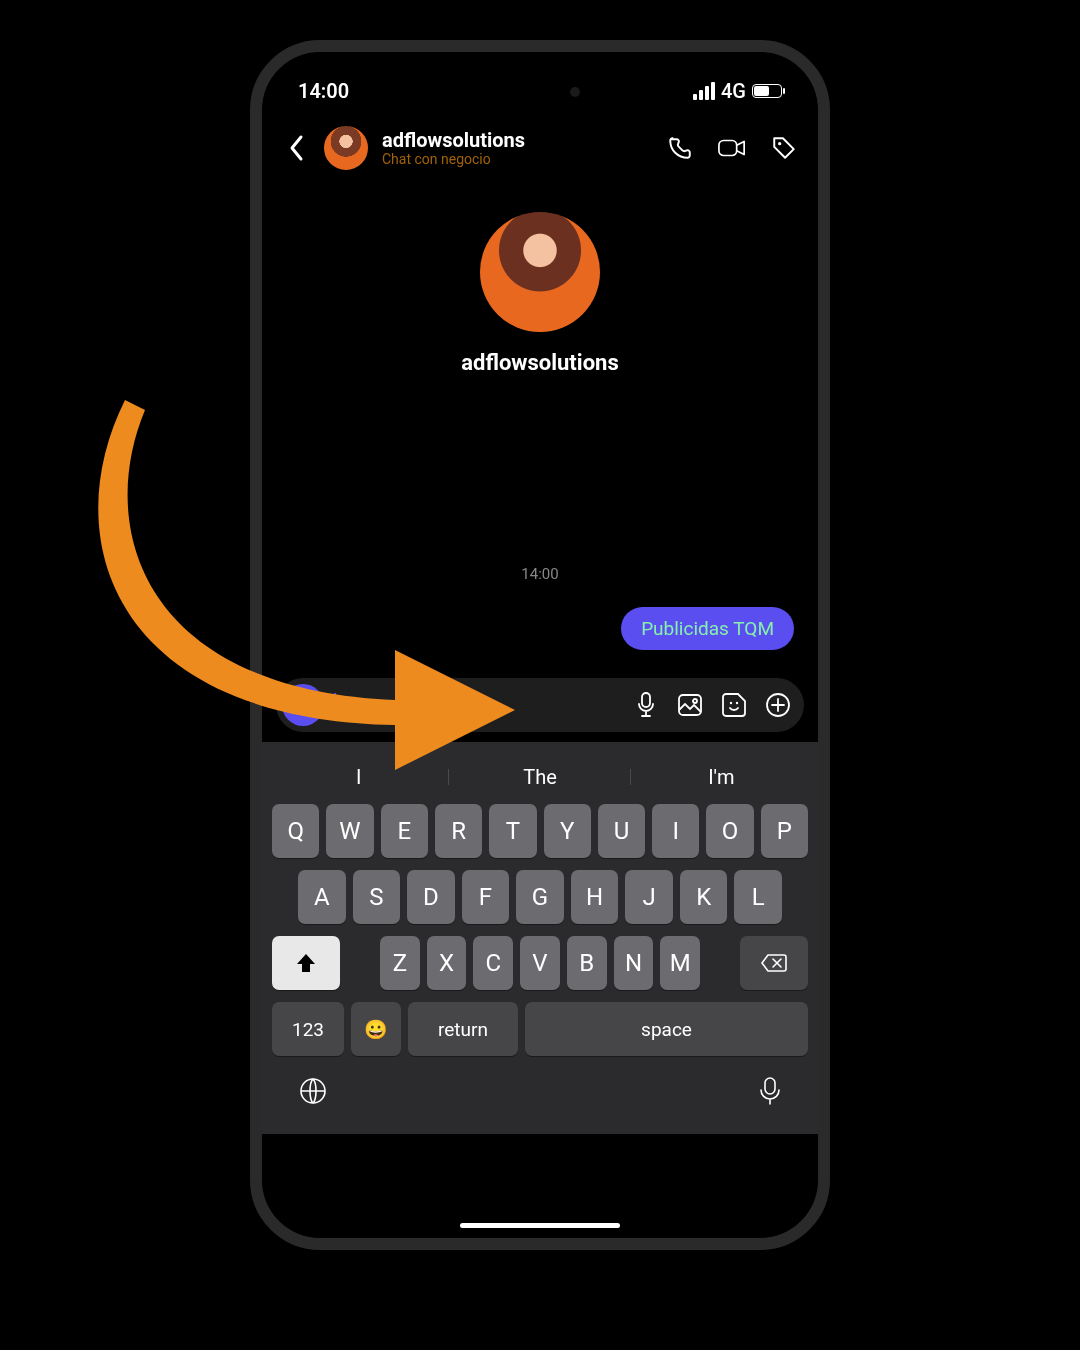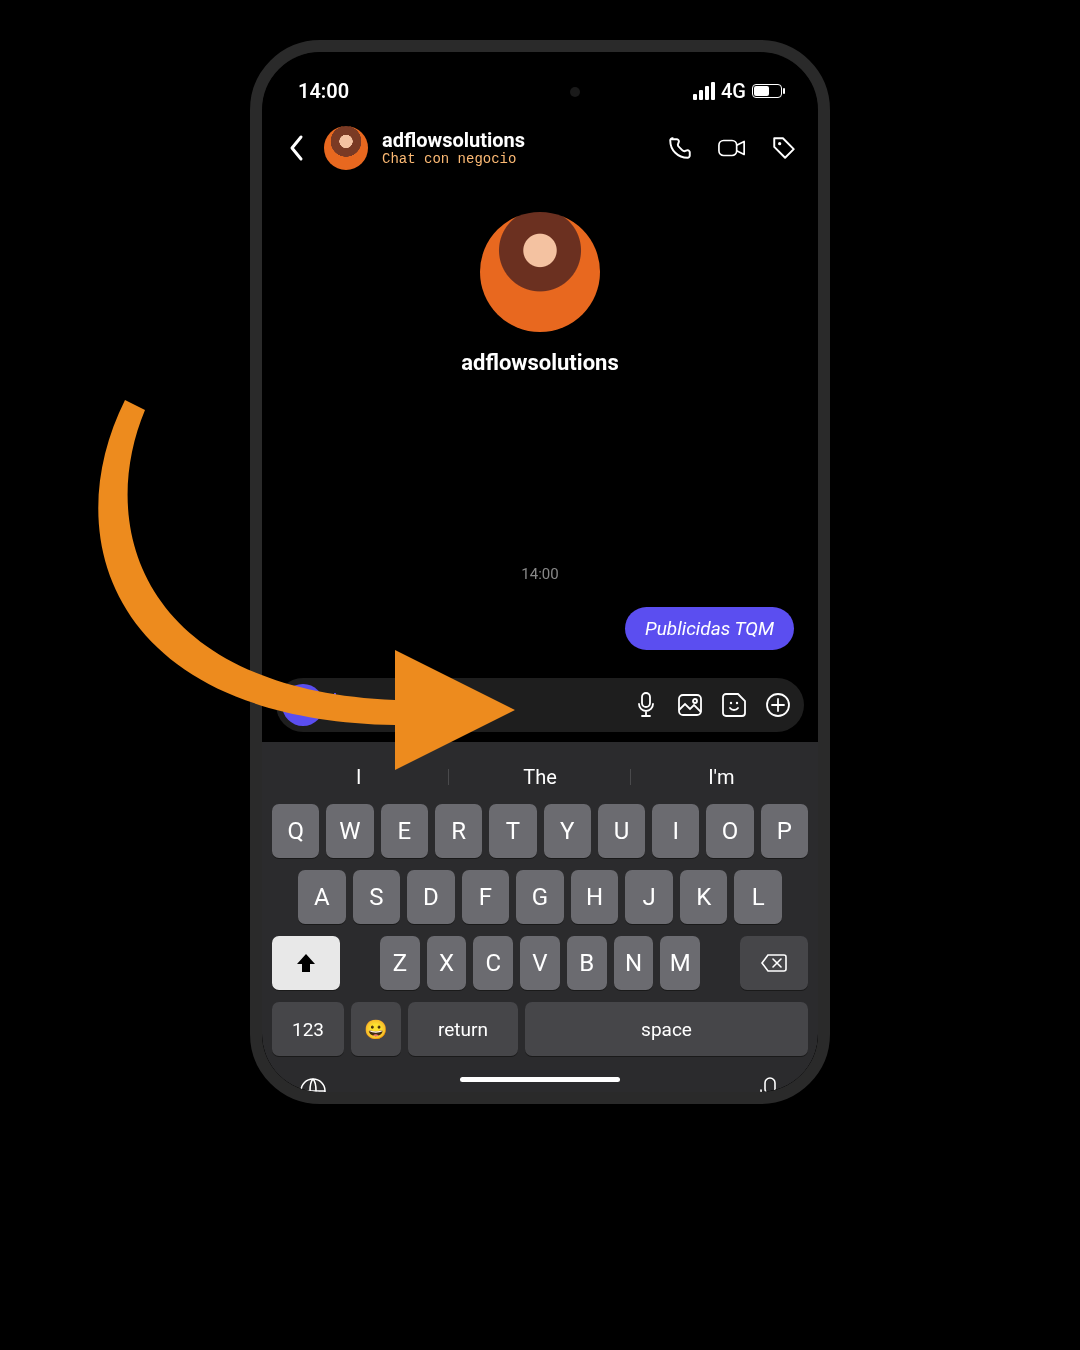--- a/index.html
+++ b/index.html
@@ -9,21 +9,21 @@
     background: #000;
     font-family: -apple-system, BlinkMacSystemFont, "Segoe UI", Roboto, sans-serif;
     position: relative;
     overflow: hidden;
   }
   .phone-frame {
     position: absolute;
     left: 250px;
     top: 40px;
     width: 580px;
-    height: 1064px;
+    height: 1210px;
     background: #1a1a1a;
     border: 12px solid #2a2a2a;
     border-radius: 70px;
     box-shadow: 0 0 40px rgba(0,0,0,0.6), inset 0 0 0 2px #0a0a0a;
     overflow: hidden;
   }
   .screen {
     position: absolute;
     inset: 0;
     background: #000;
@@ -77,37 +77,37 @@
     padding: 14px 20px 12px;
     gap: 14px;
   }
   .avatar-small {
     width: 44px; height: 44px; border-radius: 50%;
     background: radial-gradient(circle at 50% 35%, #f4c2a1 18%, #7a3a24 19% 42%, #e8681f 43%);
     flex-shrink:0;
   }
   .header-text { flex:1; color:#fff; }
   .header-name { font-size: 20px; font-weight:700; line-height:1.1;}
-  .header-sub { font-size: 14px; color:#fdba74;font-family:Liberation Mono, monospace; }
+  .header-sub { font-size: 14px; color:#a16207; }
   .header-actions { display:flex; gap:24px; color:#fff; align-items:center;}
   .icon-btn { width:28px;height:28px; display:flex;align-items:center;justify-content:center;}
   
   .profile-section { text-align:center; padding: 30px 0 10px; }
   .avatar-large {
     width: 120px;height:120px;border-radius:50%;margin:0 auto 18px;
     background: radial-gradient(circle at 50% 32%, #f4c2a1 16%, #6b3020 17% 40%, #e8681f 41%);
   }
   .profile-name { color:#fff; font-size:22px; font-weight:700;}
   
   .chat-area{ padding: 180px 20px 10px; }
   .timestamp-center { text-align:center; color:#888; font-size:15px; margin-bottom:24px;}
   .msg-out { display:flex; justify-content:flex-end; padding-right:4px;}
   .bubble {
-    background:#5b4ef0; color:#ffffff; padding:10px 20px; border-radius:24px;
-    font-size:19px; font-weight:400;font-style:italic;
+    background:#5b4ef0; color:#86efac; padding:10px 20px; border-radius:24px;
+    font-size:19px; font-weight:400;
   }
   
   .composer {
     display:flex; align-items:center; gap:10px;
     margin: 18px 14px 10px;
     background:#1e1e1e;
     border-radius:30px;
     padding:6px 12px 6px 6px;
     height:54px;
   }

